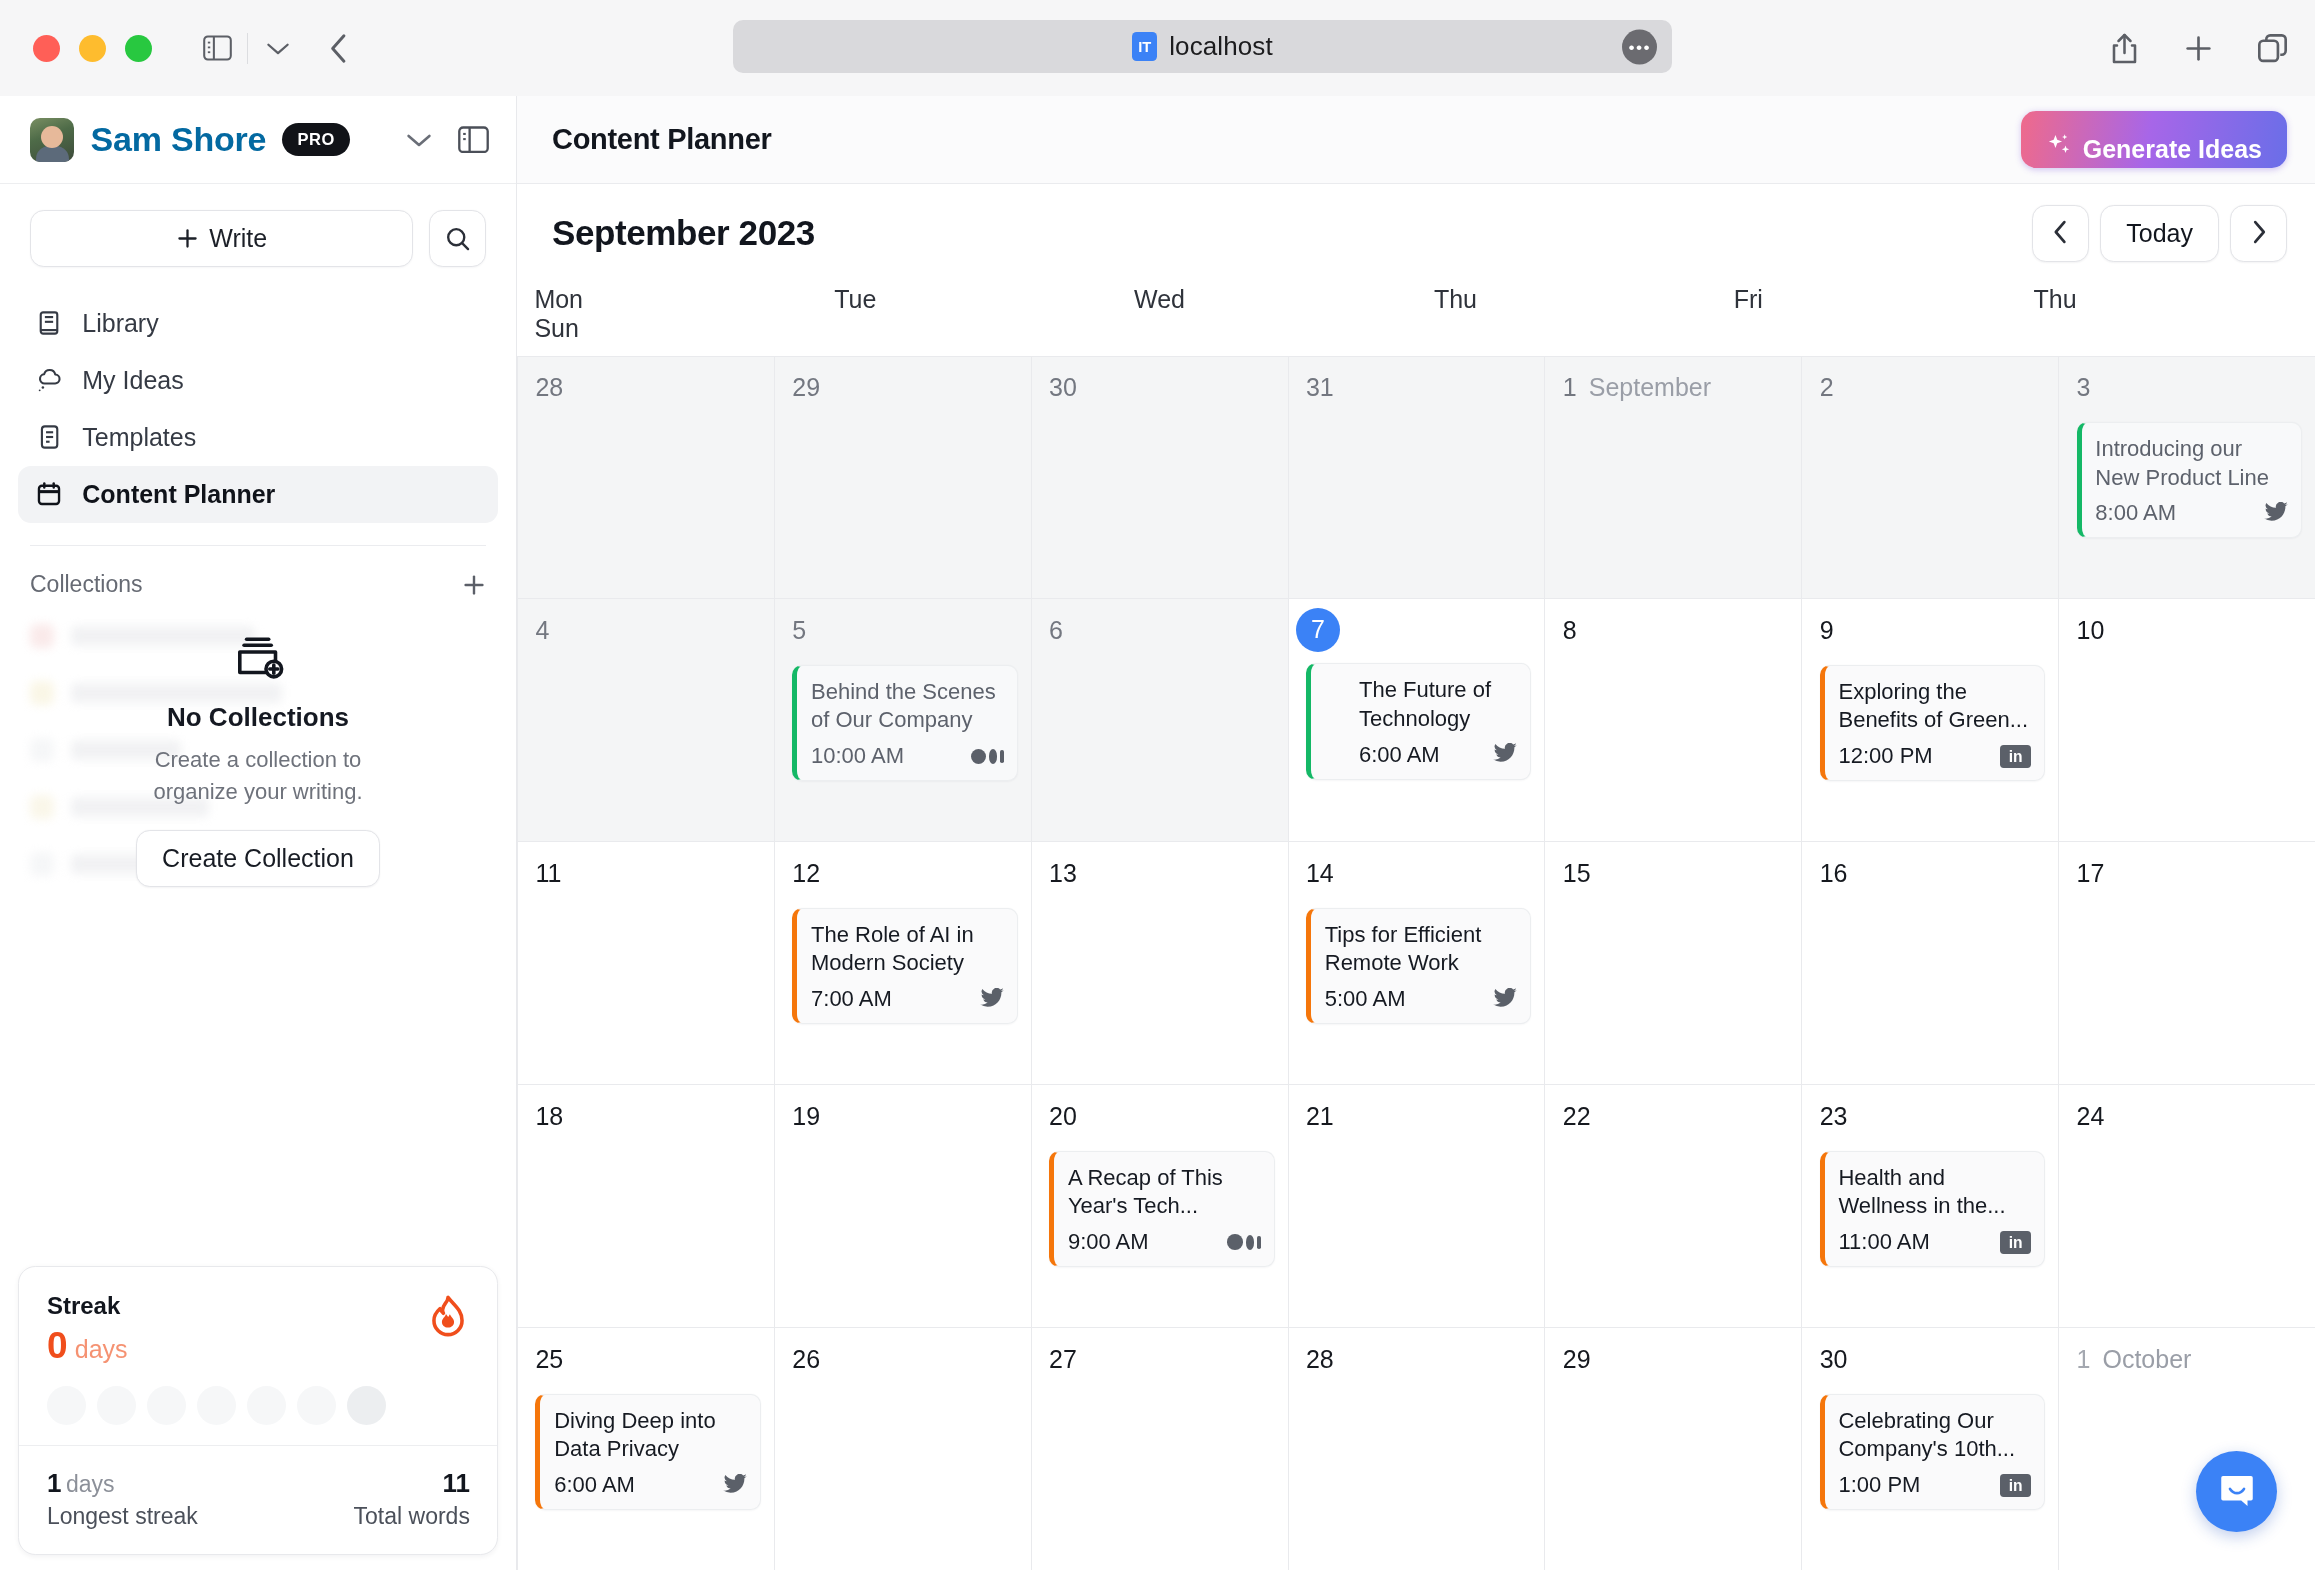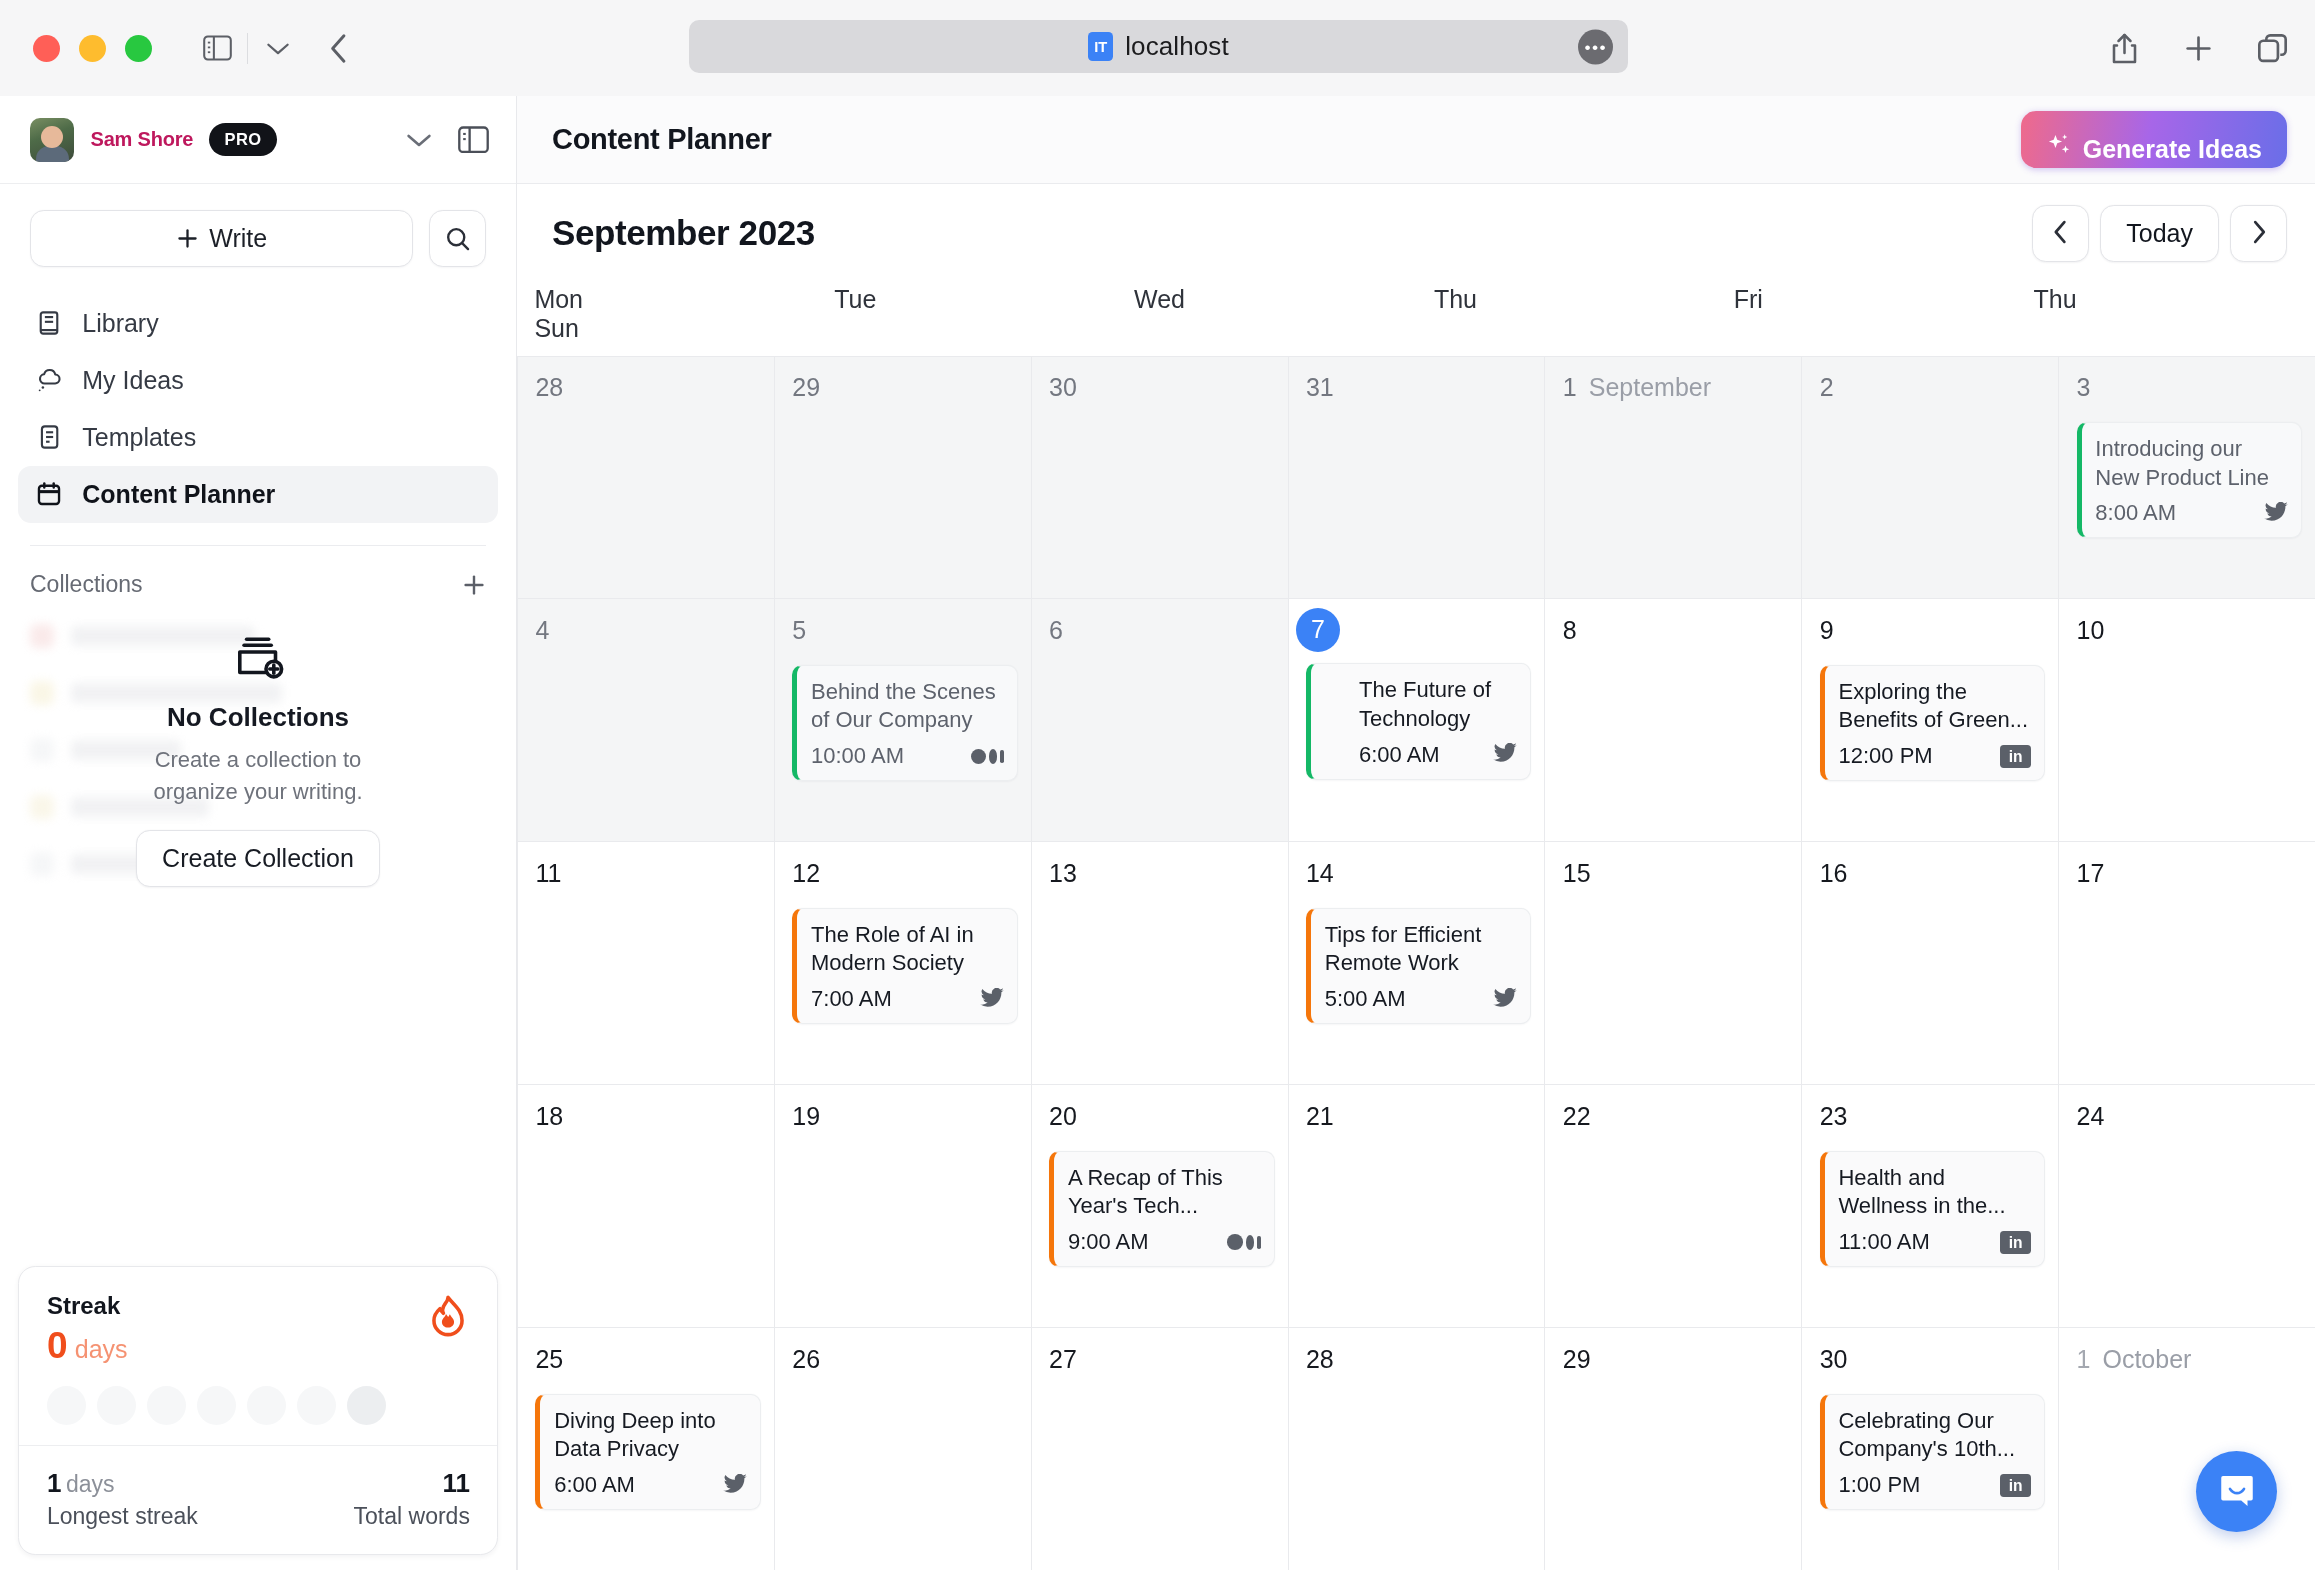--- a/index.html
+++ b/index.html
@@ -31,20 +31,21 @@
   }
   .chrome-divider { width: 0.9px; height: 31px; background: #dcdde0; margin: 0 3.7px; }
 
   .url-bar-wrap { position: absolute; left: 689px; top: 20px; width: 939px; height: 53px; }
   .url-bar {
     width: 100%; height: 100%;
     background: #d9d9dc;
     border-radius: 10px;
     display: flex; align-items: center; justify-content: center;
     position: relative;
+    margin-left: 44px;
   }
   .favicon {
     width: 25px; height: 28.5px; background: #3b82f6; border-radius: 4.6px;
     display: flex; align-items: center; justify-content: center;
     color: #fff; font-size: 14.7px; font-weight: 700; margin-right: 12px;
   }
   .url-text { font-size: 26px; color: #1c1c1e; letter-spacing: 0.1px; }
   .url-more {
     position: absolute; right: 14.7px; top: 50%; transform: translateY(-50%);
     width: 35px; height: 35px; border-radius: 50%; background: #6b6b70;
@@ -84,21 +85,21 @@
   .avatar::after {
     content: ""; position: absolute; left: 11px; top: 8.3px;
     width: 22px; height: 22px; border-radius: 50%;
     background: #e7b99a;
   }
   .avatar::before {
     content: ""; position: absolute; left: 5.5px; bottom: 0;
     width: 33px; height: 15.6px; border-radius: 13px 13px 0 0;
     background: #5c6a7a;
   }
-  .user-name { font-size: 20px; font-weight: 700; color: #be185d; margin-left: 16.5px; letter-spacing: -0.2px; }
+  .user-name { font-size: 34px; font-weight: 700; color: #0369a1; margin-left: 16.5px; letter-spacing: -0.2px; }
   .pro-badge {
     margin-left: 15.6px; background: #111318; color: #ffffff;
     font-size: 16.5px; font-weight: 700; letter-spacing: 0.5px;
     padding: 6.4px 15.6px 7.3px; border-radius: 37px;
   }
   .user-chevron { margin-left: auto; color: #6a6e77; display: flex; }
   .panel-toggle { margin-left: 26px; color: #4b4f58; display: flex; }
 
   .action-row { display: flex; align-items: center; gap: 15.6px; padding: 26px 30px 0 30px; }
   .write-btn {

